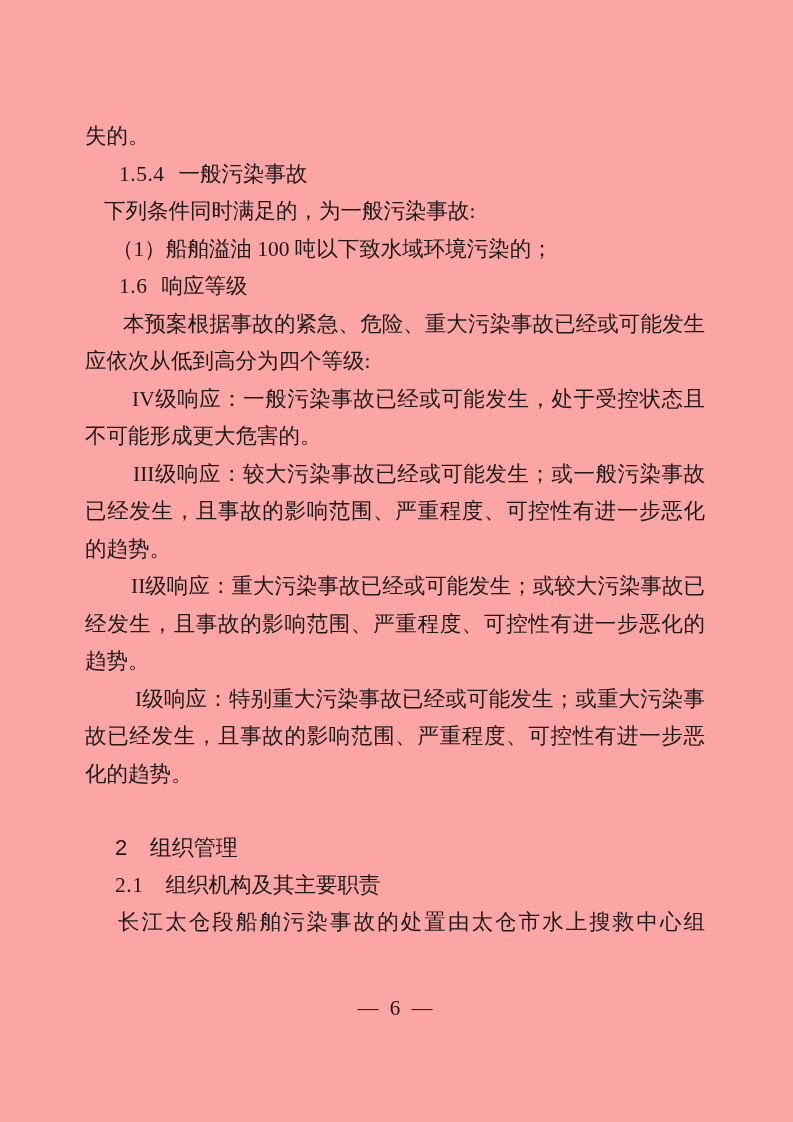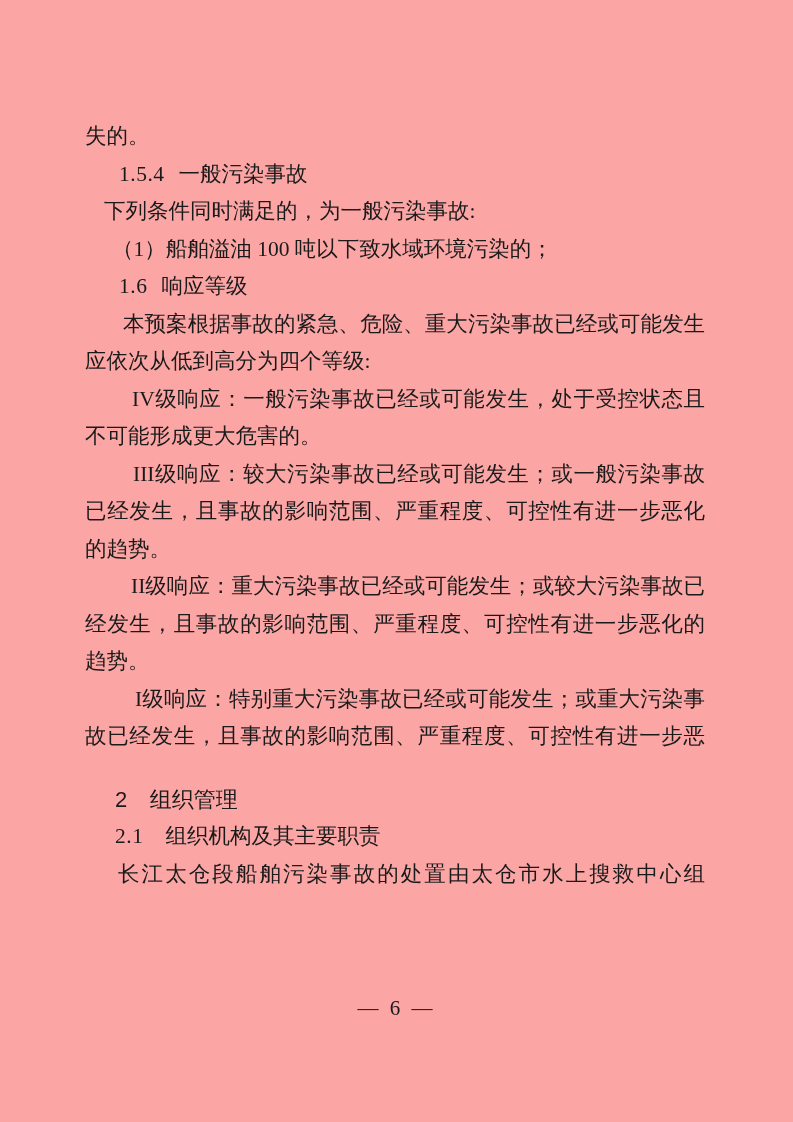--- a/index.html
+++ b/index.html
@@ -41,21 +41,21 @@
     letter-spacing: 0.5px;
   }
   .hd.g2 .num {
     margin-right: 22px;
   }
   .sans {
     font-family: "Liberation Sans", "DejaVu Sans", sans-serif;
     font-size: 22px;
   }
   .gap-above {
-    margin-top: 25px;
+    margin-top: 36px;
   }
   .pagenum {
     position: absolute;
     left: 0;
     right: 0;
     top: 996px;
     text-align: center;
     font-size: 21px;
     letter-spacing: 3px;
     color: #1a1a1a;
@@ -99,20 +99,21 @@
     <div class="ln jf" style="padding-left:46px;">II级响应：重大污染事故已经或可能发生；或较大污染事故已</div>
 
     <div class="ln jf">经发生，且事故的影响范围、严重程度、可控性有进一步恶化的</div>
 
     <div class="ln">趋势。</div>
 
     <div class="ln jf" style="padding-left:50px;">I级响应：特别重大污染事故已经或可能发生；或重大污染事</div>
 
     <div class="ln jf">故已经发生，且事故的影响范围、严重程度、可控性有进一步恶</div>
 
+    <div class="ln">化的趋势。</div>
 
     <div class="ln hd sans g2 gap-above" style="padding-left:30px;">
       <span class="num">2</span><span>组织管理</span>
     </div>
 
     <div class="ln hd g2" style="padding-left:30px;">
       <span class="num">2.1</span><span>组织机构及其主要职责</span>
     </div>
 
     <div class="ln jf" style="padding-left:33px;font-family:Liberation Serif, serif;">长江太仓段船舶污染事故的处置由太仓市水上搜救中心组</div>

